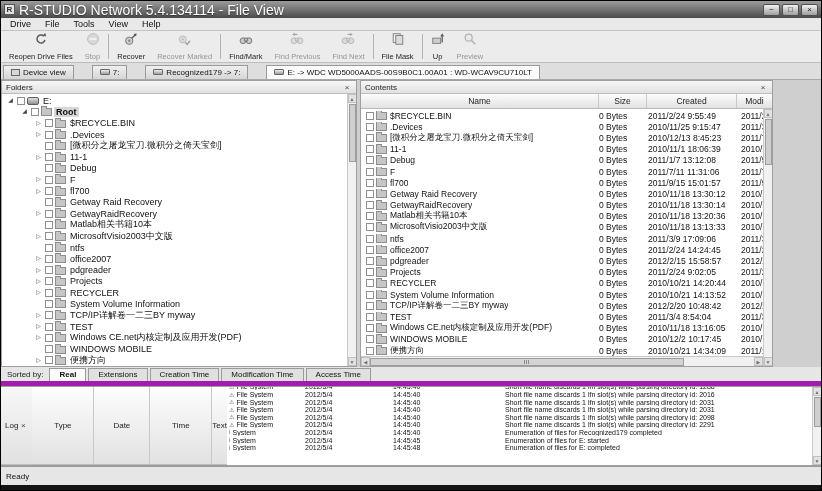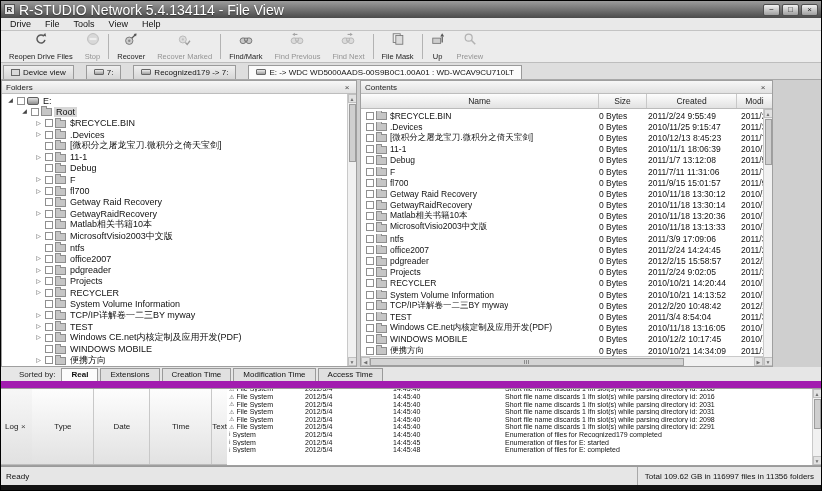--- a/index.html
+++ b/index.html
@@ -15,21 +15,21 @@
   .menu-item{font-size:9px;padding:0 7px;color:#111}
   
   .toolbar{flex:0 0 26px;background:#ececec;border-bottom:1px solid #bdbdbd;display:flex;align-items:stretch;padding:1px 2px}
   .tb{display:flex;flex-direction:column;align-items:center;justify-content:center;padding:0 6px;background:none;border:none}
   .tb .ticon{height:13px;display:flex;align-items:center}
   .tb .tlabel{font-size:7.5px;color:#222;margin-top:7px;white-space:nowrap}
   .tb.disabled{opacity:.45}
   .tsep{width:1px;background:#b3b3b3;margin:2px 2px}
   
   .tabbar{flex:0 0 16px;background:#dedede;border-bottom:1px solid #a8a8a8;display:flex;align-items:flex-end;padding:2px 2px 0}
-  .dtab{display:flex;align-items:center;gap:3px;font-size:8px;padding:1px 7px 2px;border:1px solid #9a9a9a;border-bottom:none;background:linear-gradient(#efefef,#d6d6d6);margin-right:12px;white-space:nowrap;height:14px;color:#111}
+  .dtab{display:flex;align-items:center;gap:3px;font-size:8px;padding:1px 7px 2px;border:1px solid #9a9a9a;border-bottom:none;background:linear-gradient(#efefef,#d6d6d6);margin-right:18px;white-space:nowrap;height:14px;color:#111}
   .dtab.active{background:#fbfbfb}
   .tico-computer-icon{width:9px;height:7px;border:1px solid #666;background:#d8d8d8;display:inline-block}
   .tico-drive-icon{width:10px;height:6px;border:1px solid #666;background:linear-gradient(#eee,#9e9e9e);border-radius:1px;display:inline-block}
   
   .main{flex:0 0 286px;display:flex;background:#cfcfcf}
   .panel{background:#fff;border:1px solid #9f9f9f;display:flex;flex-direction:column;overflow:hidden}
   .panel-left{width:356px}
   .splitter{width:3px;background:#cfcfcf}
   .panel-right{width:413px}
   .phead{flex:0 0 13px;background:linear-gradient(#f7f7f7,#e1e1e1);border-bottom:1px solid #bdbdbd;display:flex;align-items:center;padding:0 4px;font-size:8px;color:#222}
@@ -37,21 +37,21 @@
   
   .tree-wrap{flex:1;display:flex;overflow:hidden}
   .tree{flex:1;overflow:hidden;padding-top:1px}
   .tree-row{display:flex;align-items:center;height:11.3px;white-space:nowrap}
   .expander{width:9px;flex:0 0 9px;text-align:center;font-size:6px;color:#444;line-height:9px}
   .cb{width:8px;height:8px;flex:0 0 8px;border:1px solid #8f8f8f;background:#fff;margin:0 1px 0 2px}
   .ico-folder{width:11px;height:8px;flex:0 0 11px;background:#c6c6c6;border:1px solid #8d8d8d;position:relative;margin:1px 2px 0 1px}
   .ico-folder:before{content:"";position:absolute;left:-1px;top:-3px;width:4px;height:2px;background:#c6c6c6;border:1px solid #8d8d8d;border-bottom:0}
   .ico-drive{width:12px;height:8px;flex:0 0 12px;background:linear-gradient(#e2e2e2,#8f8f8f);border:1px solid #5f5f5f;border-radius:2px;margin:0 2px 0 1px}
   .tree-label{font-size:9px;color:#111;padding:0 2px}
-  .tree-label.bold{font-weight:normal}
+  .tree-label.bold{font-weight:bold}
   .tree-label.selected{background:#d7d7d7}
   
   .vsb{width:9px;flex:0 0 9px;background:#f1f1f1;border-left:1px solid #c9c9c9;display:flex;flex-direction:column;align-items:center}
   .sb-btn{height:9px;width:9px;flex:0 0 9px;font-size:5px;color:#707070;text-align:center;line-height:9px;background:#e2e2e2;border:1px solid #c0c0c0}
   .sb-btn.bottom{margin-top:auto}
   .sb-thumb{width:7px;background:#cfcfcf;border:1px solid #9d9d9d;margin-top:1px}
   .hsb{flex:0 0 10px;background:#f1f1f1;border-top:1px solid #c9c9c9;display:flex;align-items:center}
   .hsb .sb-btn{height:9px}
   .hsb-thumb{height:8px;width:78%;background:#d4d4d4;border:1px solid #9d9d9d;display:flex;align-items:center;justify-content:center;gap:1px}
   .grip{width:1px;height:4px;background:#8c8c8c}
@@ -62,21 +62,21 @@
   .c-body{flex:1;display:flex;overflow:hidden}
   .c-left{flex:1;display:flex;flex-direction:column;overflow:hidden}
   .c-rows{flex:1;overflow:hidden;padding-top:1px}
   .c-row{display:flex;align-items:center;height:11.2px;font-size:8.5px;color:#111;white-space:nowrap}
   .c-name{width:238px;display:flex;align-items:center;overflow:hidden;padding-left:3px}
   .c-name .txt{padding-left:1px;overflow:hidden}
   .c-size{width:48px;text-align:left;padding-right:17px}
   .c-created{width:90px;padding-left:1px}
   .c-mod{flex:1;overflow:hidden;padding-left:4px}
   
-  .sortbar{flex:0 0 15px;background:#e6e6e6;border-bottom:7px solid #a21caf;display:flex;align-items:flex-end;padding:1px 16px 0}
+  .sortbar{flex:0 0 15px;background:#e6e6e6;border-bottom:5px solid #a21caf;display:flex;align-items:flex-end;padding:1px 4px 0}
   .sort-label{font-size:8px;color:#222;margin:0 6px 2px 2px}
   .stab{font-size:8px;padding:1px 9px 2px;border:1px solid #9a9a9a;border-bottom:none;background:#e0e0e0;height:13px;margin-right:2px;color:#111;white-space:nowrap}
   .stab.active{background:#fbfbfb;font-weight:bold}
   
   .log{flex:1;background:#fff;border:1px solid #9f9f9f;border-left:none;border-right:none;display:flex;flex-direction:row;overflow:hidden}
   .lhead{flex:0 0 13px;display:flex;background:linear-gradient(#fdfdfd,#e2e2e2);border-bottom:1px solid #bbb;font-size:8px;color:#222}
   .lhcell{display:flex;align-items:center;justify-content:center;border-right:1px solid #c8c8c8;height:100%}
   .lw-type{width:62px}.lw-date{width:56px}.lw-time{width:62px}.lw-text{flex:1;border-right:none}
   .log-body{flex:1;display:flex;overflow:hidden}
   .log-rows{flex:1;overflow:hidden;display:flex;flex-direction:column}
@@ -767,17 +767,16 @@
       <div class="vsb">
         <span class="sb-btn">▲</span>
         <span class="sb-thumb" style="height:30px"></span>
         <span class="sb-btn bottom">▼</span>
       </div>
     </div>
   </div>
 
   <div class="statusbar">
     <span class="st-ready">Ready</span>
-    <span class="st-cell">Total 109.62 GB in 116997 files in 11356 folders</span>
   </div>
 
   <div class="bottombar"></div>
 </div>
 
 </body></html>

